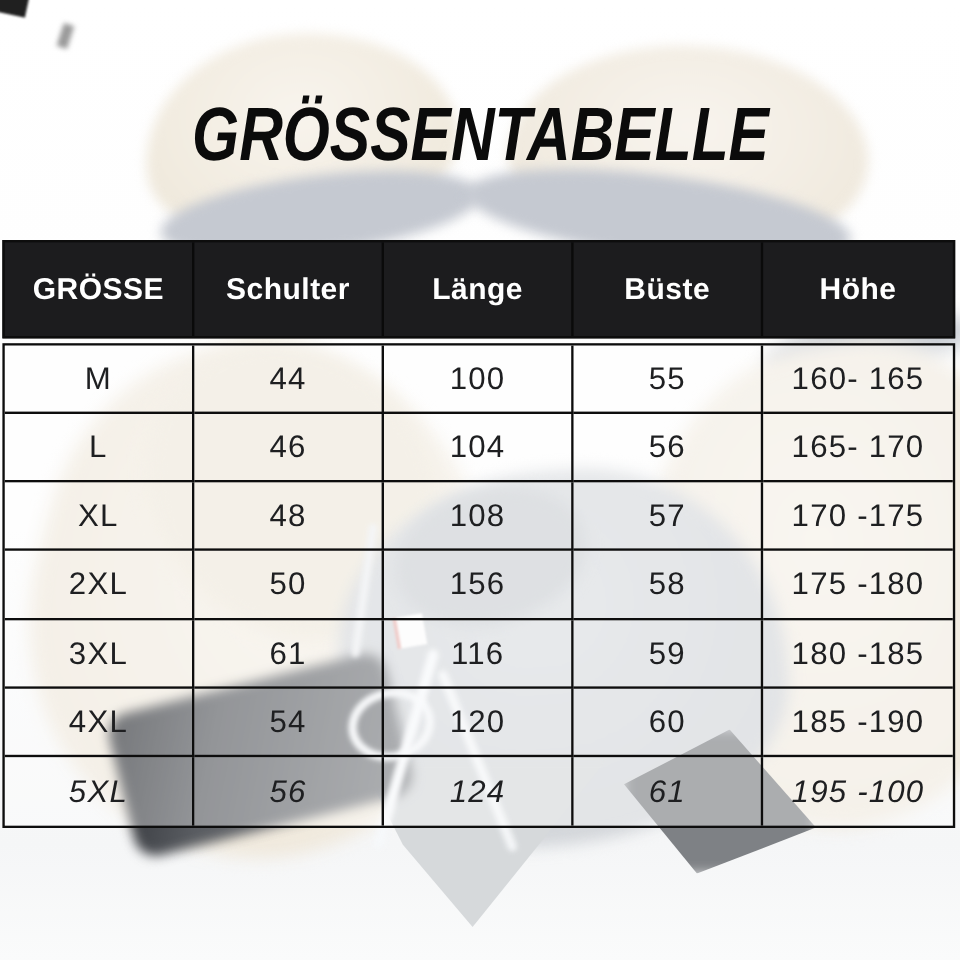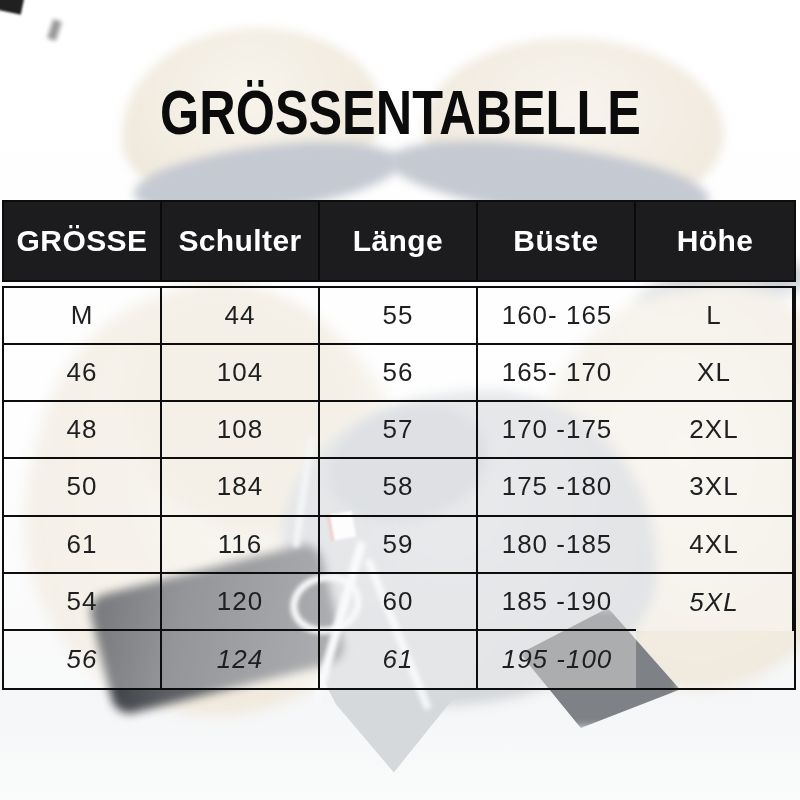--- a/index.html
+++ b/index.html
@@ -51,29 +51,29 @@
     border-radius:50%;transform:rotate(-12deg);filter:blur(2px);}
   .drawstring-a{left:334px;top:538px;width:9px;height:172px;background:#f6f8fa;
     border-radius:5px;transform:rotate(16deg);filter:blur(2px);}
   .drawstring-b{left:394px;top:553px;width:8px;height:162px;background:#f3f5f7;
     border-radius:5px;transform:rotate(-22deg);filter:blur(2px);}
   .drawstring-c{left:300px;top:436px;width:7px;height:112px;background:#eef0f2;
     border-radius:4px;transform:rotate(8deg);filter:blur(2px);}
   .care-tag{left:329px;top:513px;width:22px;height:26px;background:#fcfcfc;
     border-left:3px solid #e8b4b0;transform:rotate(-10deg);filter:blur(1px);}
   
-  .title-wrap{position:absolute;left:0;top:76px;width:800px;text-align:center;z-index:2;}
+  .title-wrap{position:absolute;left:0;top:76px;width:800px;text-align:center;z-index:2;font-style:italic;}
   .title{display:inline-block;font-size:63px;font-weight:800;color:#0b0b0b;
     letter-spacing:0px;transform:scaleX(0.80);white-space:nowrap;}
   
   .size-table{position:absolute;left:2px;top:200px;width:794px;z-index:2;}
   .header-grid{display:grid;grid-template-columns:repeat(5,1fr);height:78px;
     background:#1c1c1e;border:2px solid #0d0d0d;margin-bottom:4px;}
   .hcell{display:flex;align-items:center;justify-content:center;
-    border-right:2px solid #0a0a0a;color:#ffffff;font-size:30px;font-weight:700;
+    border-right:2px solid #0a0a0a;color:#ffffff;font-size:25px;font-weight:700;
     letter-spacing:0.4px;}
   .hcell:last-child{border-right:none;}
   .body-grid{display:grid;grid-template-columns:repeat(5,1fr);
     grid-template-rows:repeat(7,1fr);height:400px;border:2px solid #0d0d0d;}
   .cell{display:flex;align-items:center;justify-content:center;
     background:rgba(255,255,255,0.35);
     border-right:2px solid #0d0d0d;border-bottom:2px solid #0d0d0d;
     color:#1e1f21;font-size:26px;font-weight:400;letter-spacing:1px;white-space:nowrap;}
   .cell.last-col{border-right:none;}
   .cell.last-row{border-bottom:none;font-style:italic;}
@@ -112,38 +112,39 @@
   <div class="header-grid">
     <div class="hcell">GRÖSSE</div>
     <div class="hcell">Schulter</div>
     <div class="hcell">Länge</div>
     <div class="hcell">Büste</div>
     <div class="hcell">Höhe</div>
   </div>
   <div class="body-grid">
     <div class="cell">M</div>
     <div class="cell">44</div>
+    <div class="cell">100</div>
     <div class="cell">55</div>
     <div class="cell last-col">160- 165</div>
 
     <div class="cell">L</div>
     <div class="cell">46</div>
     <div class="cell">104</div>
     <div class="cell">56</div>
     <div class="cell last-col">165- 170</div>
 
     <div class="cell">XL</div>
     <div class="cell">48</div>
     <div class="cell">108</div>
     <div class="cell">57</div>
     <div class="cell last-col">170 -175</div>
 
     <div class="cell">2XL</div>
     <div class="cell">50</div>
-    <div class="cell">184</div>
+    <div class="cell">156</div>
     <div class="cell">58</div>
     <div class="cell last-col">175 -180</div>
 
     <div class="cell">3XL</div>
     <div class="cell">61</div>
     <div class="cell">116</div>
     <div class="cell">59</div>
     <div class="cell last-col">180 -185</div>
 
     <div class="cell">4XL</div>

